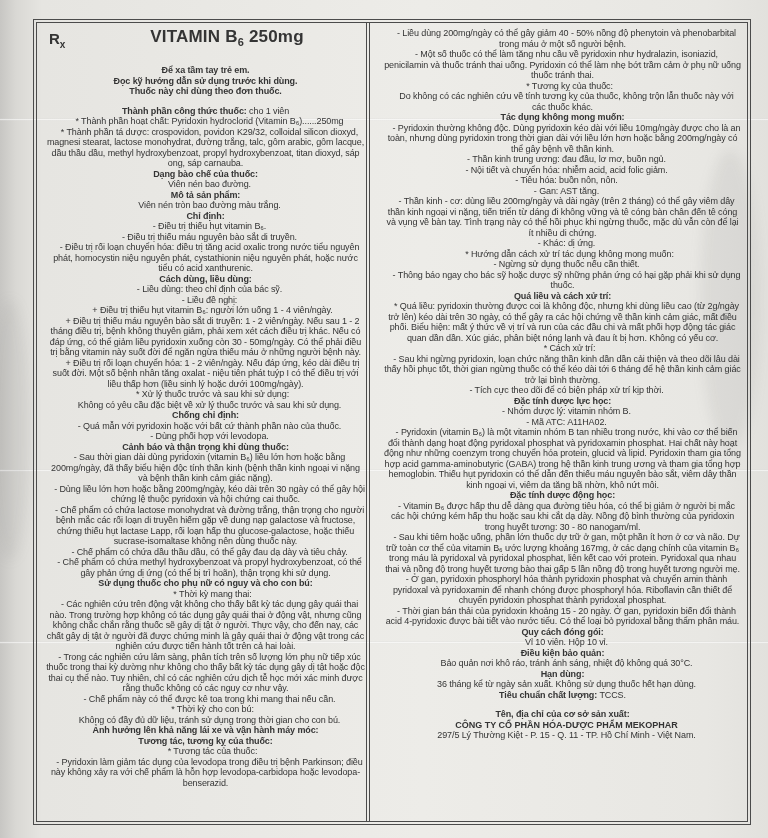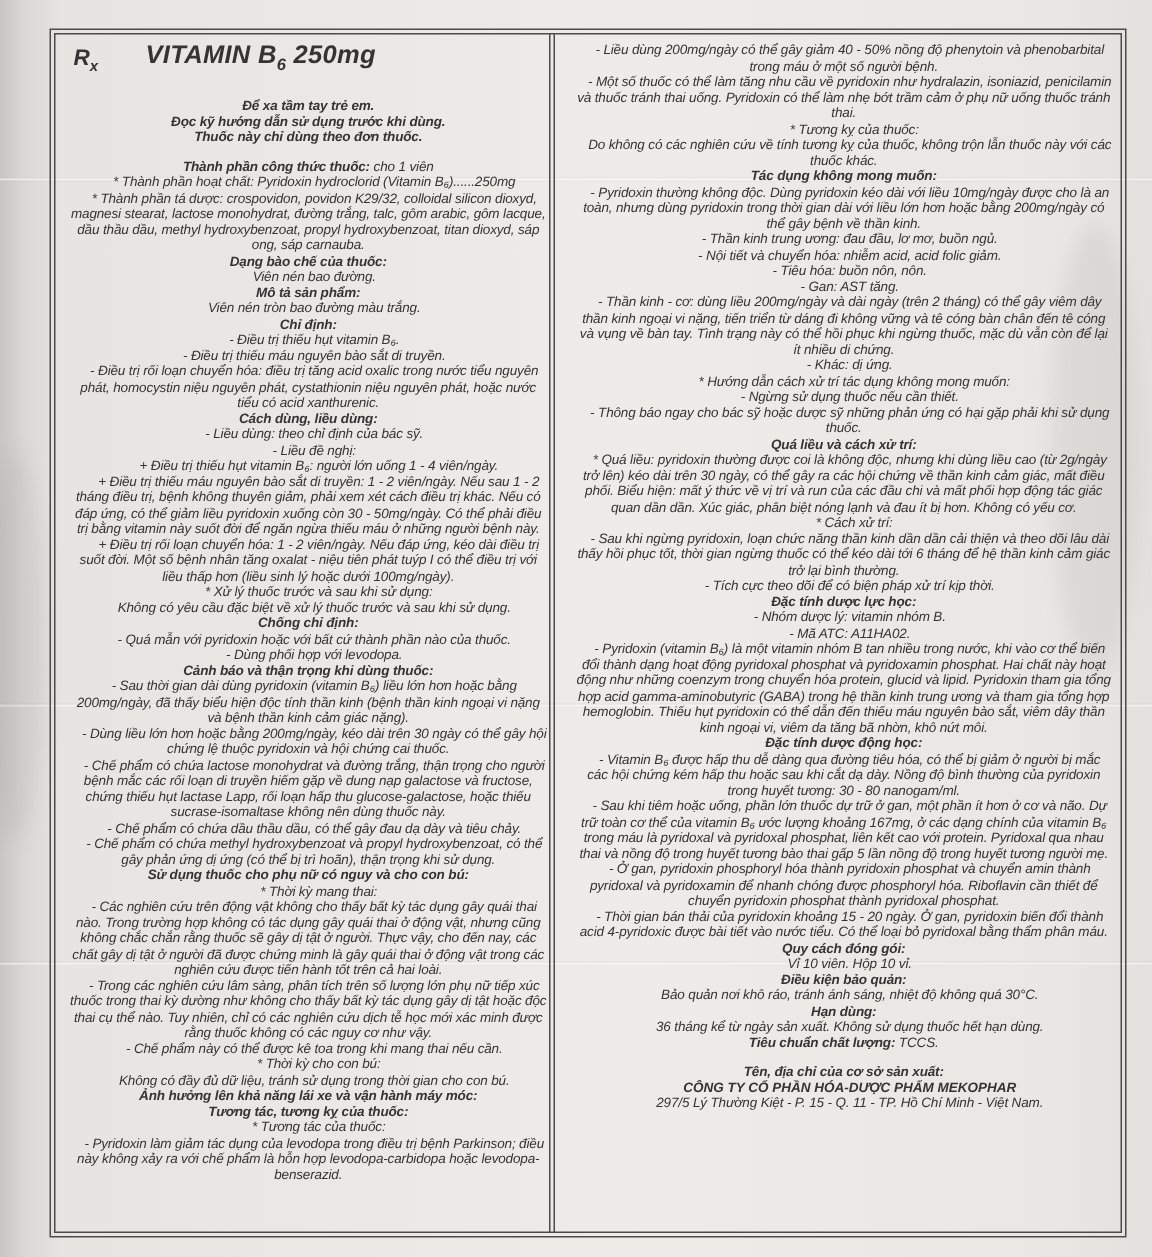--- a/index.html
+++ b/index.html
@@ -5,40 +5,39 @@
   html,body { margin:0; padding:0; }
   body {
     width:768px; height:838px;
     font-family:"Liberation Sans","DejaVu Sans",sans-serif;
     background:#d6d5d1;
   }
   .page {
     position:relative; width:768px; height:838px; overflow:hidden;
     background:linear-gradient(90deg,#c7c6c3 0px,#d9d8d4 16px,#e6e5e1 42px,#edece8 55%,#e8e7e3 92%,#e2e1dd 100%);
     color:#343434;
-    font-style:italic;
   }
   .crease { position:absolute; left:0; right:0; height:3px; pointer-events:none;
     background:linear-gradient(180deg,rgba(0,0,0,0.05),rgba(255,255,255,0.55),rgba(0,0,0,0.03)); }
   .smudge { position:absolute; pointer-events:none; background:rgba(120,120,118,0.10); filter:blur(6px); border-radius:50%; }
   .frame {
     position:absolute; left:33px; top:19px; width:710px; height:798px;
     border:4px double #4b4b4b;
   }
   .divider {
     position:absolute; left:329px; top:-1px; bottom:-1px; width:0;
     border-left:4px double #4b4b4b;
   }
   .rx {
     position:absolute; left:12px; top:7px;
     font-size:15px; font-weight:bold; letter-spacing:0;
   }
   .rx sub { font-size:10px; }
   .title {
-    position:absolute; left:60px; top:4px; width:260px; 
+    position:absolute; left:60px; top:4px; width:260px; text-align:center;
     font-size:17px; font-weight:bold; letter-spacing:0.2px; white-space:nowrap;
   }
   .title sub { font-size:11px; }
   .col {
     position:absolute; font-size:9px; line-height:10.5px; letter-spacing:-0.1px;
     text-align:center;
   }
   .col-left  { left:9px;  top:30px; width:319px;margin-top:12px; }
   .col-right { left:347px; top:5px;  width:357px; }
   .blk { margin:0; }

